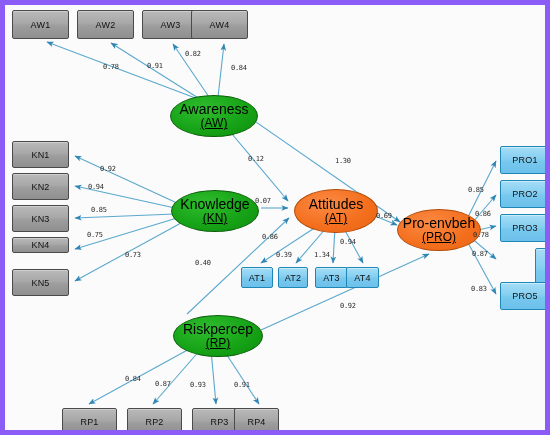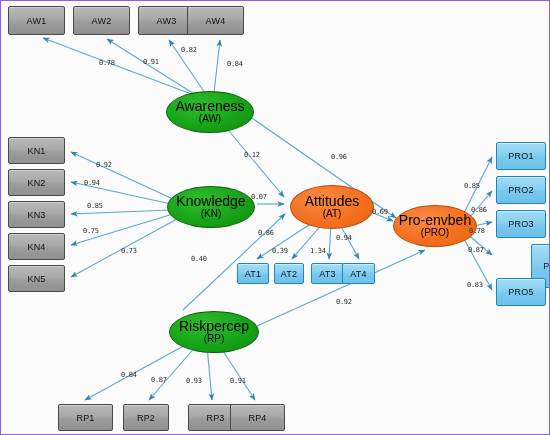--- a/index.html
+++ b/index.html
@@ -1,20 +1,20 @@
 <!DOCTYPE html>
 <html><head>
 <meta charset="utf-8">
 <style>
   html,body{margin:0;padding:0;background:#ffffff;}
   #canvas{
     position:relative;
     width:550px;height:435px;
     background:#fbfbfb;
-    border:1px solid #8b5cf6;
+    border:5px solid #8b5cf6;
     box-sizing:border-box;
     overflow:hidden;
     font-family:"Liberation Sans", sans-serif;
   }
   #edges{position:absolute;left:0;top:0;width:550px;height:435px;}
 
   
   .box{
     position:absolute;
     box-sizing:border-box;
@@ -42,21 +42,21 @@
     position:absolute;
     box-sizing:border-box;
     border-radius:50%;
     display:flex;flex-direction:column;
     align-items:center;justify-content:center;
     color:#000;
     z-index:4;
     line-height:1.05;
   }
   .ellipse .nm{font-size:14px;}
-  .ellipse .ab{font-size:10px;}
+  .ellipse .ab{font-size:12px;text-decoration:underline;}
   .ellipse.green{
     background:radial-gradient(ellipse at 38% 32%, #2fbd2f 0%, #17a317 55%, #0c8f0c 100%);
     border:1px solid #0a5f0a;
   }
   .ellipse.orange{
     background:radial-gradient(ellipse at 38% 32%, #fb8a44 0%, #f4701f 55%, #e86411 100%);
     border:1px solid #b44a06;
   }
 
   
@@ -120,35 +120,35 @@
   </svg>
 
   <div id="boxes">
       <div class="box gray" style="left: 7px; top: 5px; width: 57px; height: 29px;">AW1</div>
       <div class="box gray" style="left: 72px; top: 5px; width: 57px; height: 29px;">AW2</div>
       <div class="box gray" style="left: 137px; top: 5px; width: 57px; height: 29px;">AW3</div>
       <div class="box gray" style="left: 186px; top: 5px; width: 57px; height: 29px;">AW4</div>
       <div class="box gray" style="left: 7px; top: 136px; width: 57px; height: 27px;">KN1</div>
       <div class="box gray" style="left: 7px; top: 168px; width: 57px; height: 27px;">KN2</div>
       <div class="box gray" style="left: 7px; top: 200px; width: 57px; height: 27px;">KN3</div>
-      <div class="box gray" style="left: 7px; top: 232px; width: 57px; height: 27px;">KN4</div>
+      <div class="box gray" style="left: 7px; top: 232px; width: 57px; height: 16px;">KN4</div>
       <div class="box gray" style="left: 7px; top: 264px; width: 57px; height: 27px;">KN5</div>
       <div class="box blue" style="left: 236px; top: 262px; width: 32px; height: 21px;">AT1</div>
       <div class="box blue" style="left: 273px; top: 262px; width: 30px; height: 21px;">AT2</div>
       <div class="box blue" style="left: 310px; top: 262px; width: 33px; height: 21px;">AT3</div>
       <div class="box blue" style="left: 341px; top: 262px; width: 33px; height: 21px;">AT4</div>
       <div class="box blue" style="left: 495px; top: 141px; width: 50px; height: 28px;">PRO1</div>
       <div class="box blue" style="left: 495px; top: 175px; width: 50px; height: 28px;">PRO2</div>
       <div class="box blue" style="left: 495px; top: 209px; width: 50px; height: 28px;">PRO3</div>
       <div class="box blue" style="left: 495px; top: 243px; width: 50px; height: 44px; margin-left: 35px;">PRO4</div>
       <div class="box blue" style="left: 495px; top: 277px; width: 50px; height: 28px;">PRO5</div>
       <div class="box gray" style="left: 57px; top: 403px; width: 55px; height: 27px;">RP1</div>
-      <div class="box gray" style="left: 122px; top: 403px; width: 46px; height: 27px;">RP2</div>
+      <div class="box gray" style="left: 122px; top: 403px; width: 55px; height: 27px;">RP2</div>
       <div class="box gray" style="left: 187px; top: 403px; width: 55px; height: 27px;">RP3</div>
-      <div class="box gray" style="left: 229px; top: 403px; width: 55px; height: 27px;">RP4</div>
+      <div class="box gray" style="left: 229px; top: 403px; width: 45px; height: 27px;">RP4</div>
     </div>
 
   <div id="ellipses">
       <div class="ellipse green" style="left: 165px; top: 90px; width: 88px; height: 42px;">
         <span class="nm">Awareness</span>
         <span class="ab">(AW)</span>
       </div>
       <div class="ellipse green" style="left: 166px; top: 185px; width: 88px; height: 42px;">
         <span class="nm">Knowledge</span>
         <span class="ab">(KN)</span>
@@ -186,18 +186,18 @@
       <div class="coef" style="left: 309px; top: 246px;">1.34</div>
       <div class="coef" style="left: 335px; top: 233px;">0.94</div>
       <div class="coef" style="left: 463px; top: 181px;">0.85</div>
       <div class="coef" style="left: 470px; top: 205px;">0.86</div>
       <div class="coef" style="left: 468px; top: 226px;">0.78</div>
       <div class="coef" style="left: 467px; top: 245px;">0.87</div>
       <div class="coef" style="left: 466px; top: 280px;">0.83</div>
       <div class="coef" style="left: 243px; top: 150px; text-align: center;">0.12</div>
       <div class="coef" style="left: 250px; top: 192px;">0.07</div>
       <div class="coef" style="left: 190px; top: 254px;">0.40</div>
-      <div class="coef" style="left: 330px; top: 152px;">0.96</div>
+      <div class="coef" style="left: 330px; top: 152px;">1.30</div>
       <div class="coef" style="left: 371px; top: 207px;">0.69</div>
       <div class="coef" style="left: 335px; top: 297px;">0.92</div>
     </div>
 
 </div>
 
 </body></html>

